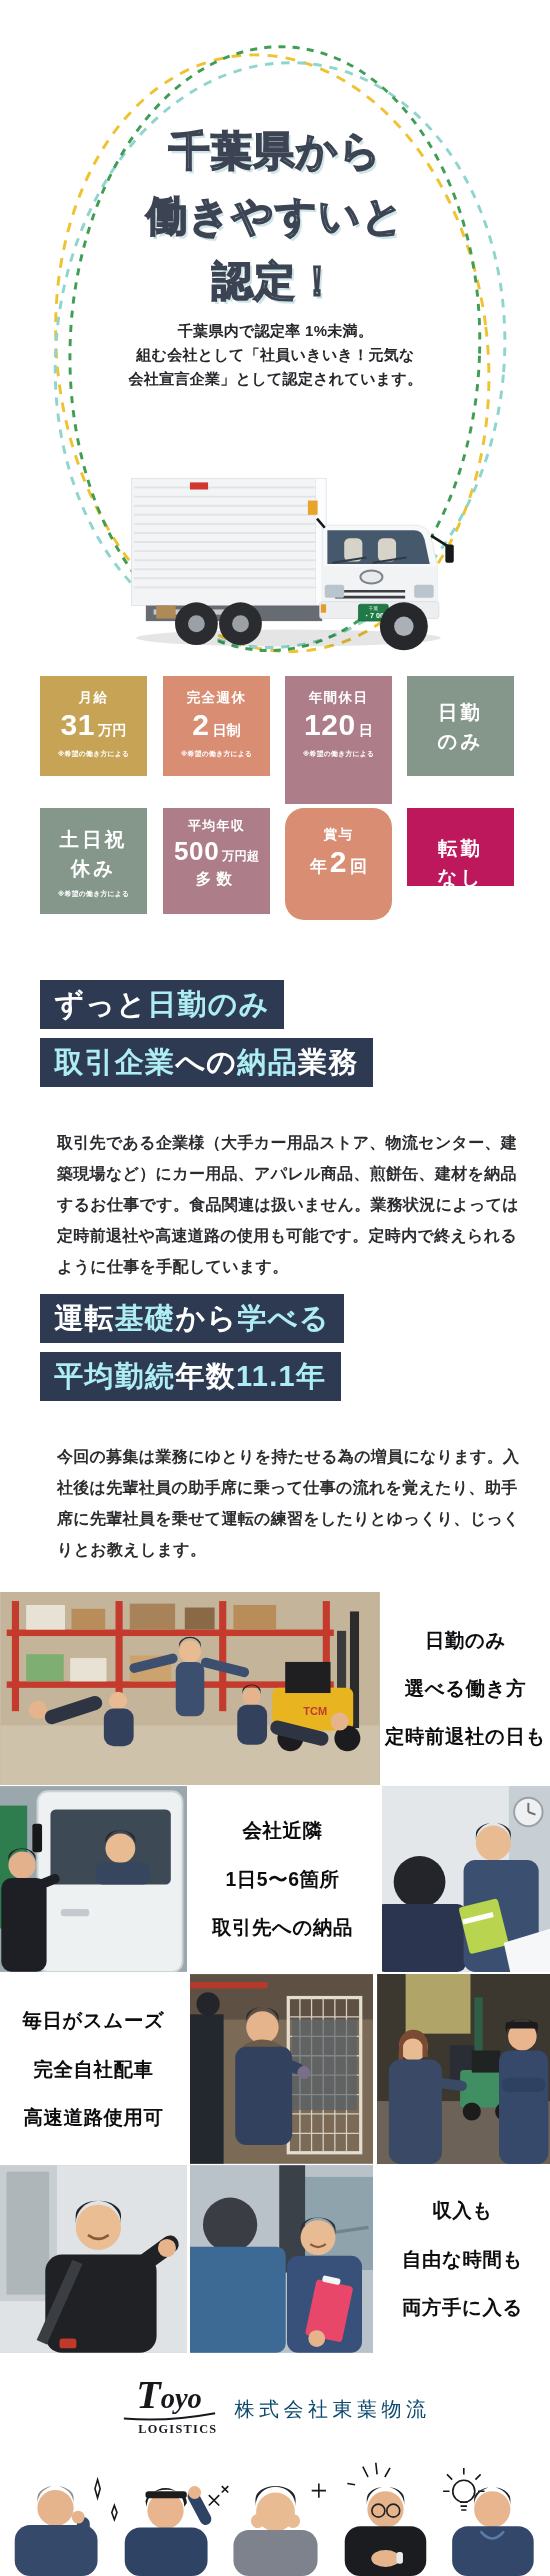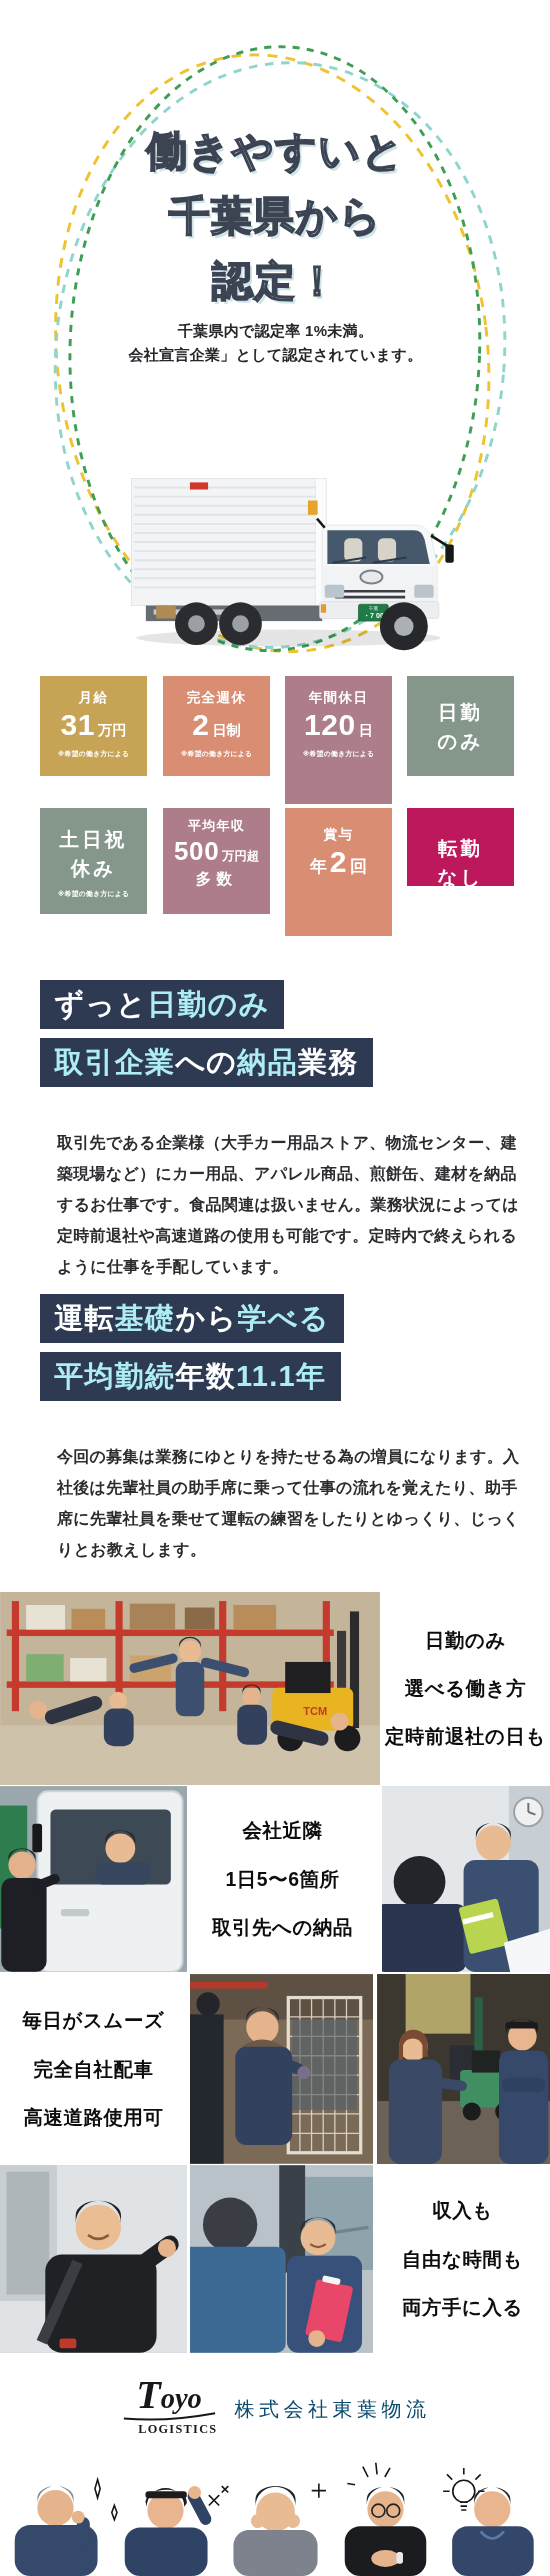--- a/index.html
+++ b/index.html
@@ -66,27 +66,28 @@
 
 <div class="page">
 
   <svg class="abs" style="left:0;top:0;z-index:1" width="551" height="661" viewBox="0 0 850 1020">
     <ellipse cx="420" cy="545" rx="332" ry="462" fill="none" stroke="#eec32f" stroke-width="4.5" stroke-dasharray="15 13" transform="rotate(-7 420 545)"></ellipse>
     <ellipse cx="432" cy="548" rx="346" ry="452" fill="none" stroke="#8ed6cd" stroke-width="4.5" stroke-dasharray="13 12" transform="rotate(5 432 548)"></ellipse>
     <ellipse cx="424" cy="538" rx="316" ry="466" fill="none" stroke="#3f9e53" stroke-width="4.5" stroke-dasharray="11 11" transform="rotate(2 424 538)"></ellipse>
   </svg>
 
   <div class="hero-title">
+    <div>千葉県から</div>
     <div>働きやすいと</div>
-    <div>千葉県から</div>
     <div>認定！</div>
   </div>
 
   <div class="hero-para">
     <div>千葉県内で認定率 1%未満。</div>
+    <div>組む会社として「社員いきいき！元気な</div>
     <div>会社宣言企業」として認定されています。</div>
   </div>
 
   <svg class="abs" style="left:94px;top:468px;z-index:2" width="363" height="185" viewBox="0 0 560 285">
     <ellipse cx="300" cy="262" rx="235" ry="13" fill="rgba(0,0,0,0.10)"></ellipse>
 
     <rect x="58" y="16" width="300" height="196" fill="#f3f4f6" stroke="#d7dadd"></rect>
     <g stroke="#e1e3e6" stroke-width="3">
       <line x1="62" y1="30" x2="352" y2="30"></line>
         <line x1="62" y1="44" x2="352" y2="44"></line>
@@ -184,21 +185,21 @@
 
   <div class="badge" style="left: 163px; top: 808px; height: 106px; background: rgb(173, 126, 138);">
     <div class="b-label" style="padding-top:9px;font-size:13px">平均年収</div>
     <div class="b-bigrow">
       <span class="b-num" style="font-size:26px">500</span>
       <span class="b-unit" style="font-size:12.3px">万円超</span>
     </div>
     <div class="b-multi">多数</div>
   </div>
 
-  <div class="badge" style="left: 285px; top: 808px; height: 128px; background: rgb(217, 142, 116);">
+  <div class="badge" style="left: 285px; top: 808px; height: 112px; background: rgb(217, 142, 116); border-radius: 19px;">
     <div class="b-label" style="padding-top:18px">賞与</div>
     <div class="b-bigrow">
       <span class="b-pre">年</span>
       <span class="b-num">2</span>
       <span class="b-pre">回</span>
     </div>
   </div>
 
   <div class="badge" style="left: 407px; top: 808px; height: 78px; background: #be185d;">
     <div class="b-line" style="padding-top:26px">転勤</div>

